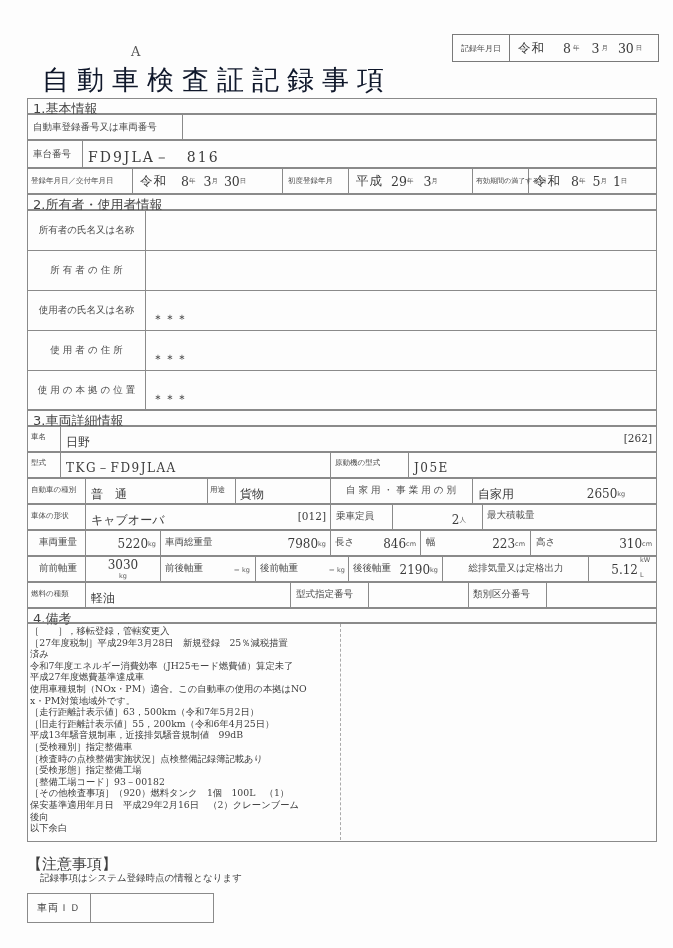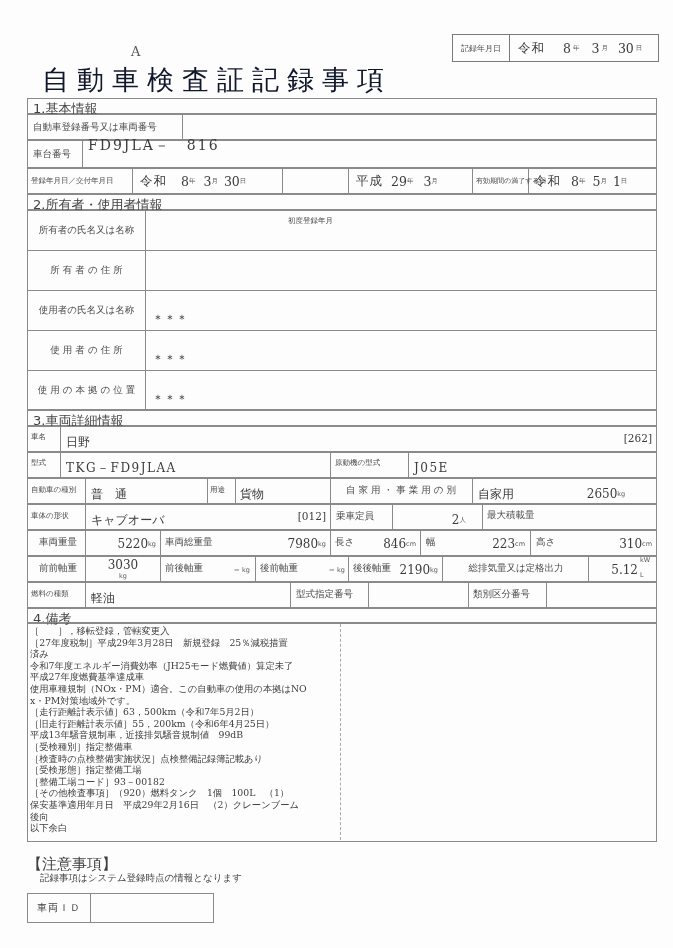--- a/index.html
+++ b/index.html
@@ -195,21 +195,21 @@
   </div>
   <div class="cellwrap" style="left:188px; top:114px; width:460px; height:26px;">
     <span class="val"></span>
   </div>
 
   <div class="box" style="left:27px; top:140px; width:630px; height:28px;"></div>
   <div class="vline" style="left:82px; top:140px; height:28px;"></div>
   <div class="cellwrap" style="left:33px; top:140px; width:48px; height:28px;">
     <span class="lbl">車台番号</span>
   </div>
-  <div class="cellwrap" style="left:88px; top:132px; width:400px; height:28px;">
+  <div class="cellwrap" style="left:88px; top:144px; width:400px; height:28px;">
     <span class="val" style="font-size:14px; letter-spacing:2px;">FD9JLA－　816</span>
   </div>
 
   <div class="box" style="left:27px; top:168px; width:630px; height:26px;"></div>
   <div class="vline" style="left:132px; top:168px; height:26px;"></div>
   <div class="vline" style="left:282px; top:168px; height:26px;"></div>
   <div class="vline" style="left:348px; top:168px; height:26px;"></div>
   <div class="vline" style="left:472px; top:168px; height:26px;"></div>
   <div class="vline" style="left:528px; top:168px; height:26px;"></div>
 
@@ -222,21 +222,21 @@
     <span class="dnum">8</span>
     <span class="unit">年</span>
     <span style="display:inline-block;width:8px"></span>
     <span class="dnum">3</span>
     <span class="unit">月</span>
     <span style="display:inline-block;width:6px"></span>
     <span class="dnum">30</span>
     <span class="unit">日</span>
   </div>
 
-  <div class="cellwrap" style="left:288px; top:168px; width:60px; height:26px;margin-top:40px;">
+  <div class="cellwrap" style="left:288px; top:168px; width:60px; height:26px;">
     <span class="lbl-sm">初度登録年月</span>
   </div>
   <div class="cellwrap" style="left:356px; top:168px; width:116px; height:26px;">
     <span class="era">平成</span>
     <span style="display:inline-block;width:8px"></span>
     <span class="dnum">29</span>
     <span class="unit">年</span>
     <span style="display:inline-block;width:10px"></span>
     <span class="dnum">3</span>
     <span class="unit">月</span>

